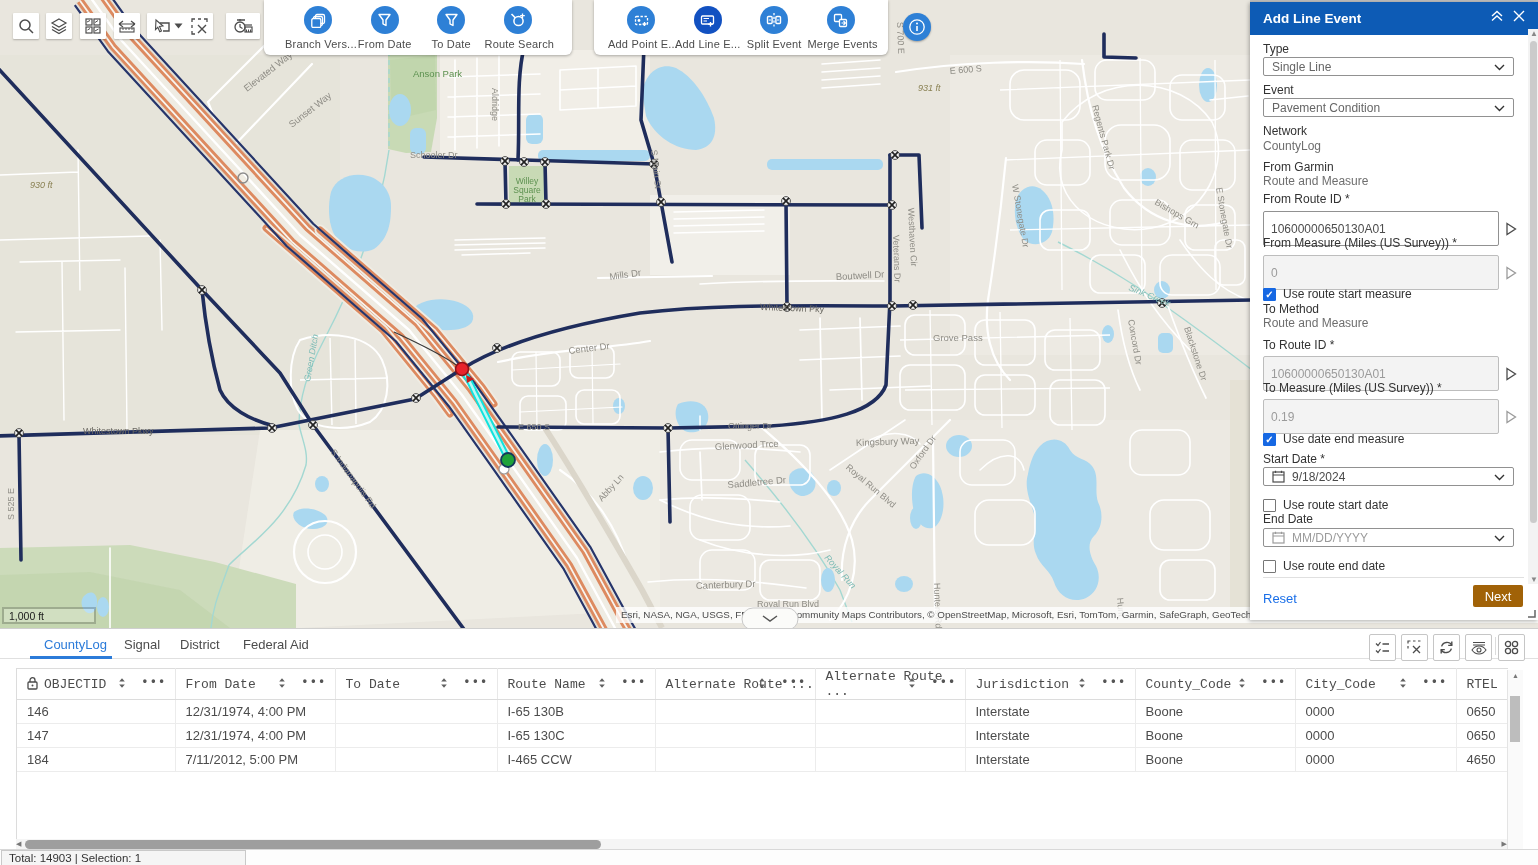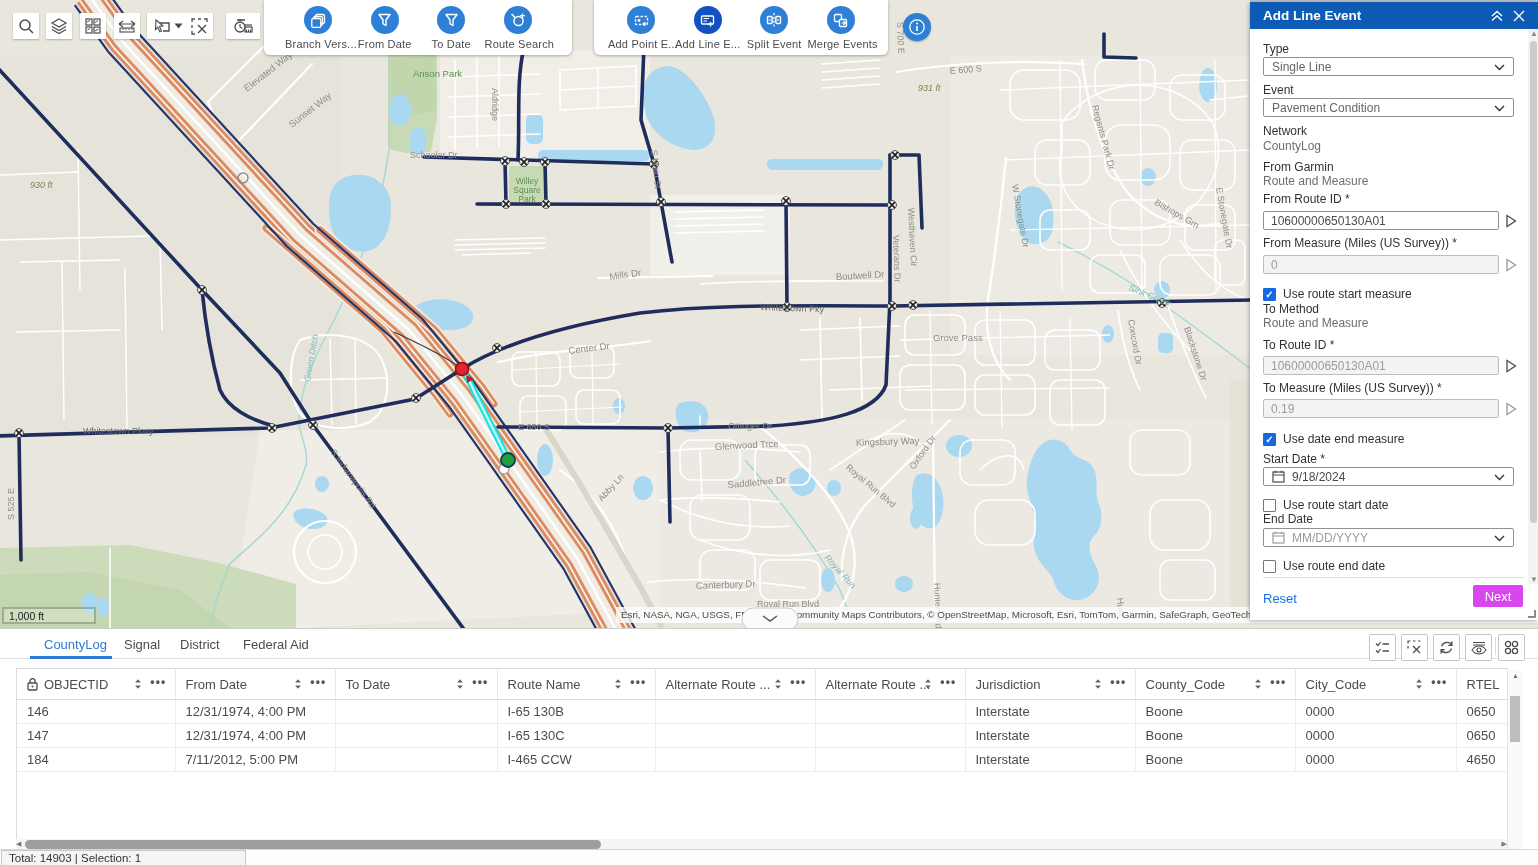--- a/index.html
+++ b/index.html
@@ -12,45 +12,45 @@
   .tcard{position:absolute;top:0;height:55px;background:#fff;border-radius:0 0 6px 6px;
     box-shadow:0 1px 3px rgba(0,0,0,.3);display:flex;align-items:flex-start;justify-content:center;}
   .titem{width:66.5px;text-align:center;padding-top:6px;}
   .tico{width:28px;height:28px;border-radius:50%;background:#2e80d6;margin:0 auto;
     display:flex;align-items:center;justify-content:center;}
   .tico.sel{background:#1251c1;}
   .tlabel{font-size:11px;color:#4c4c4c;margin-top:4px;white-space:nowrap;letter-spacing:0.2px;}
   
   #panel{position:absolute;left:1250px;top:2px;width:288px;height:618px;background:#fff;
     box-shadow:-1px 1px 4px rgba(0,0,0,.3);}
-  #phead{height:27px;background:#0d5bb5;color:#fff;display:flex;align-items:center;
+  #phead{height:33px;background:#0d5bb5;color:#fff;display:flex;align-items:center;
     padding-left:13px;font-size:13.5px;font-weight:bold;}
   #pbody{position:absolute;left:0;top:0;right:0;bottom:0;font-size:12px;color:#323232;}
   #pbody > div{position:absolute;left:13px;}
   .plabel{font-size:12px;color:#323232;}
   .pvalue{font-size:12px;color:#6e6e6e;}
   .psel{position:relative;width:233px;height:17px;border:1px solid #919191;border-radius:2px;
     padding:0 8px;display:flex;align-items:center;font-size:12px;color:#666;background:#fff;}
-  .pinput{width:220px;height:17px;border:1px solid #919191;border-radius:2px;padding:0 7px;
+  .pinput{width:220px;height:17px;border:1px solid #919191;border-radius:2px;padding:8px 7px;
     display:flex;align-items:center;font-size:12px;color:#4c4c4c;background:#fff;}
   .pinput.dis{background:#f3f3f3;border-color:#bdbdbd;color:#9b9b9b;}
   .prow{display:flex;align-items:center;}
   .cbrow{display:flex;align-items:center;margin:6px 0 2px 0;}
   .cb{width:11px;height:11px;flex:none;border:1px solid #767676;border-radius:1px;background:#fff;margin-right:7px;}
   .cb.on{background:#1668e3;border-color:#1668e3;color:#fff;font-size:10px;line-height:11px;
     text-align:center;font-weight:bold;}
   .cblab{font-size:12px;color:#323232;}
   
   #bottom{position:absolute;left:0;top:628px;width:1538px;height:237px;background:#fff;border-top:1px solid #cfcfcf;}
   .tab{position:absolute;top:8px;font-size:13px;color:#4c4c4c;}
   .tbtn{position:absolute;top:5px;width:25px;height:25px;border:1px solid #c6c6c6;border-radius:2px;
     background:#fff;display:flex;align-items:center;justify-content:center;}
   table.grid{position:absolute;left:16px;top:39px;border-collapse:collapse;table-layout:fixed;font-size:13px;color:#4c4c4c;}
   table.grid th{font-weight:normal;text-align:left;height:30px;border-top:1px solid #dcdcdc;
-    border-bottom:1px solid #dcdcdc;border-right:1px solid #e8e8e8;padding:0 0 0 10px;position:relative;}
+    border-bottom:1px solid #dcdcdc;border-right:1px solid #e8e8e8;padding:0 0 0 10px;position:relative;font-family:Liberation Mono, monospace;}
   table.grid td{height:23px;border-bottom:1px solid #ececec;border-right:1px solid #ececec;padding:0 0 0 10px;
     white-space:nowrap;overflow:hidden;}
   tr.selrow td{background:#d7eaf7;}
   .hctl{position:absolute;right:8px;top:8px;font-size:11px;color:#555;letter-spacing:1px;}
 </style>
 </head>
 <body>
 <div id="app">
 
   <div id="mapwrap" class="abs" style="left:0;top:0;width:1538px;height:628px;overflow:hidden;background:#e9e6de;">
@@ -415,21 +415,21 @@
       <div class="cbrow" style="top:551px;">
           <div class="cb"></div>
           <span class="cblab">Use route end date</span>
         </div>
     </div>
 
     <div style="position:absolute;left:13px;right:14px;top:575px;border-top:1px solid #e0e0e0;"></div>
 
     <div style="position:absolute;left:13px;top:589px;font-size:13px;color:#1a6fe8;">Reset</div>
 
-    <div style="position:absolute;left:223px;top:583px;width:50px;height:22px;background:#d946ef;border-radius:2px;color:#fff;font-size:13px;display:flex;align-items:center;justify-content:center;">Next</div>
+    <div style="position:absolute;left:223px;top:583px;width:50px;height:22px;background:#a16207;border-radius:2px;color:#fff;font-size:13px;display:flex;align-items:center;justify-content:center;">Next</div>
 
     <svg style="position:absolute;right:2px;bottom:2px" width="9" height="9" viewBox="0 0 9 9">
         <path d="M8,1 L8,8 L1,8" stroke="#666" stroke-width="1.5" fill="none"></path>
       </svg>
   </div>
 
   <div class="mbtn" style="left:13px;width:26px;">
     <svg width="17" height="17" viewBox="0 0 17 17">
         <circle cx="7" cy="7" r="5" fill="none" stroke="#4c4c4c" stroke-width="1.5"></circle>
         <path d="M10.7,10.7 L15,15" stroke="#4c4c4c" stroke-width="1.5"></path>

